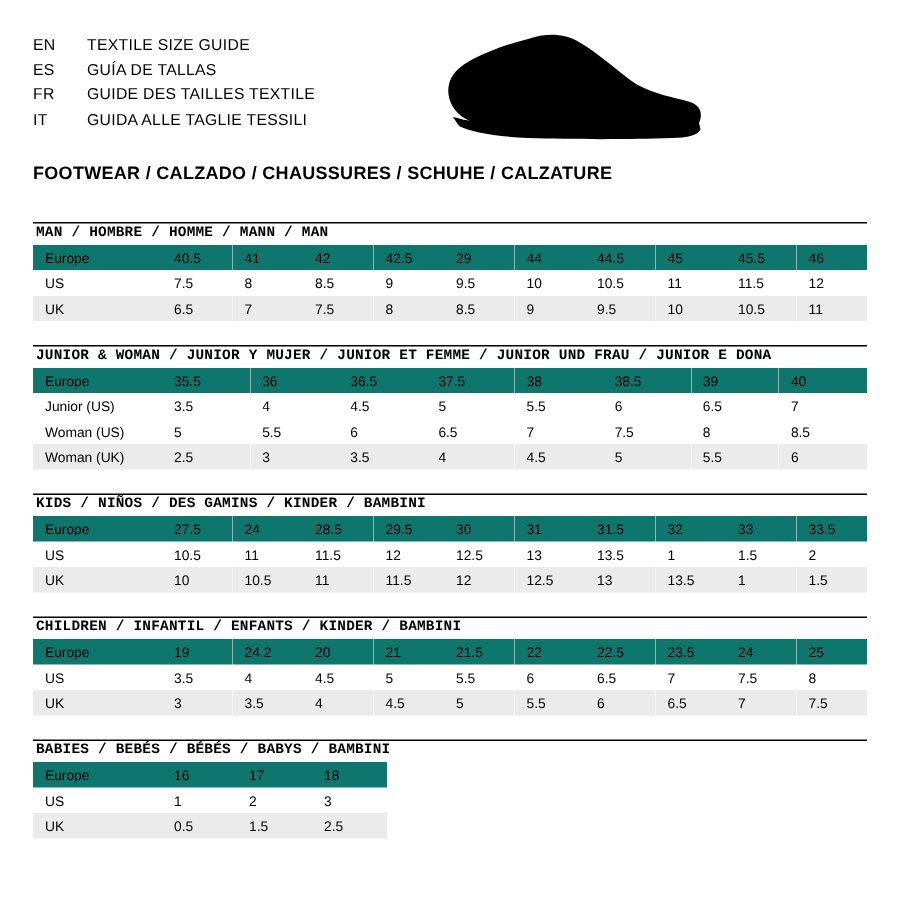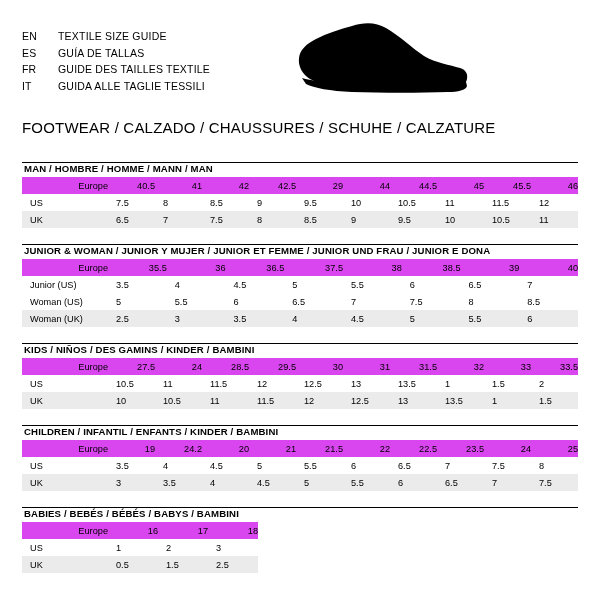--- a/index.html
+++ b/index.html
@@ -17,21 +17,21 @@
   .page {
     position: relative;
     width: 600px;
     height: 600px;
     box-sizing: border-box;
     padding: 16px 22px 0 22px;
   }
   
   .header {
     display: flex;
-    align-items: flex-end;
+    align-items: center;
   }
   .lang-block {
     flex: 0 0 auto;
   }
   .lang-row {
     display: flex;
     font-size: 10.5px;
     line-height: 16.5px;
     letter-spacing: 0.2px;
   }
@@ -47,53 +47,53 @@
   .shoe-wrap {
     flex: 1 1 auto;
     display: flex;
     justify-content: center;
     padding-right: 30px;
     padding-top: 4px;
   }
   .shoe-svg { display: block; }
 
   .section-title {
-    font-weight: normal;
-    font-size: 15px;
+    font-weight: bold;
+    font-size: 12px;
     letter-spacing: 0.2px;
-    margin-top: 25px;
+    margin-top: 14px;
   }
 
   
   .table-block {
     margin-top: 16px;
   }
   .table-block.first { margin-top: 26px; }
   .tbl-title {
     font-weight: bold;
     font-size: 9.6px;
     letter-spacing: 0.15px;
     margin-bottom: 3px;
     padding-left: 2px;
+    font-family: Liberation Mono, monospace;
   }
   table {
     border-collapse: collapse;
     width: 556px;
     table-layout: fixed;
     font-size: 9.2px;
   }
   td {
     height: 17px;
     padding: 0 0 0 8px;
     white-space: nowrap;
     overflow: hidden;
   }
   tr.head td {
-    background: #d946ef;
-    text-align: right;
+    background: #0f766e;
   }
   tr.alt td {
     background: #ebebeb;
   }
   td.label {
     width: 78px;
   }
   
   table.narrow { width: 236px; }
   table.narrow td.label { width: 78px; }

